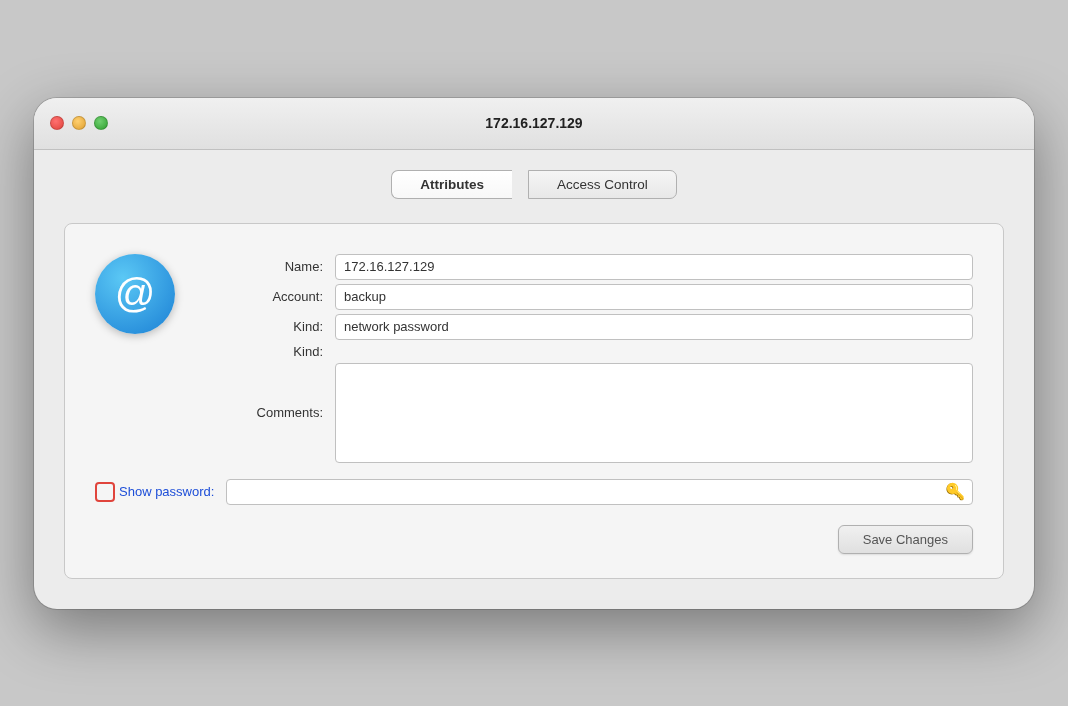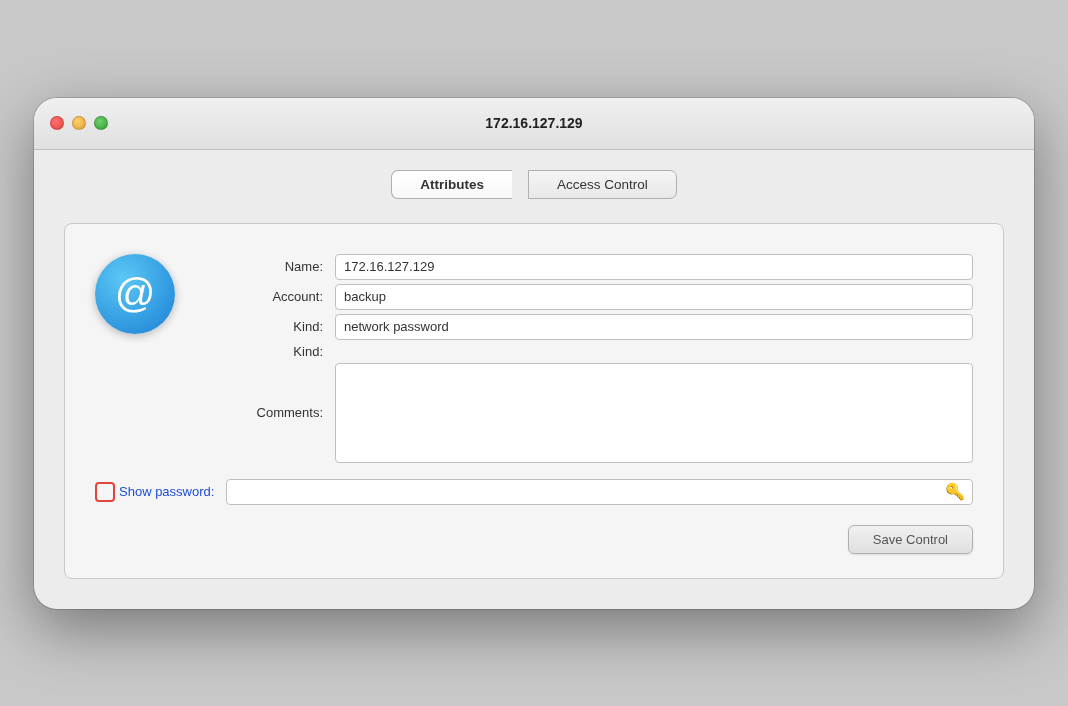--- a/index.html
+++ b/index.html
@@ -332,18 +332,18 @@
           <div class="checkbox-outer"></div>
         </div>
         <span class="show-password-label">Show password:</span>
         <div class="password-field-wrapper">
           <input class="password-input" type="password" style="">
           <span class="key-icon">🔑</span>
         </div>
       </div>
 
       <div class="button-row">
-        <button class="save-button">Save Control</button>
+        <button class="save-button">Save Changes</button>
       </div>
 
     </div>
   </div>
 </div>
 
 </body></html>

